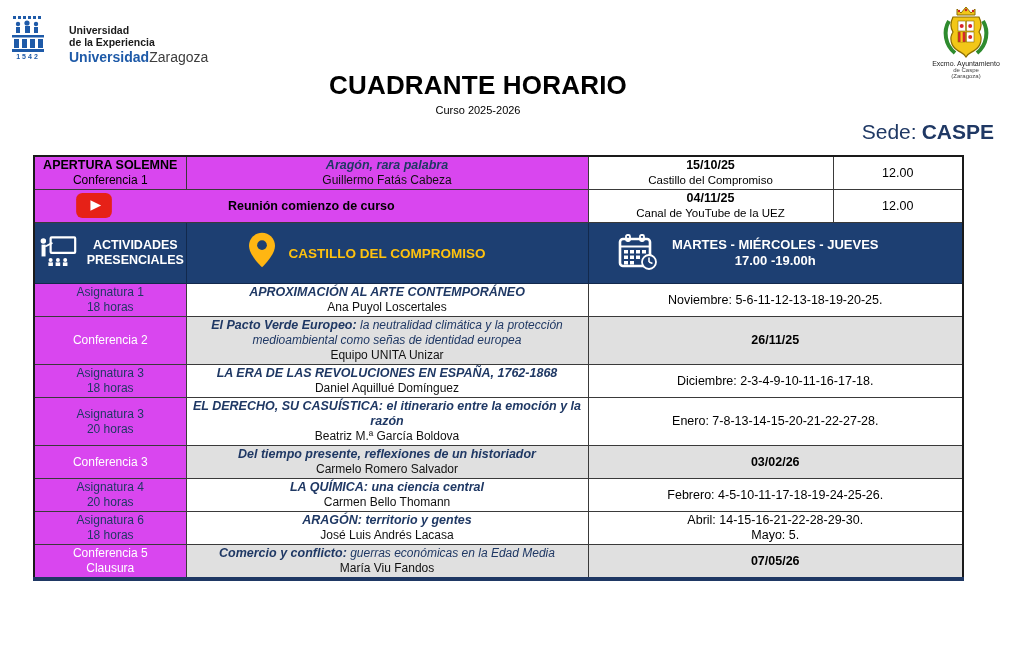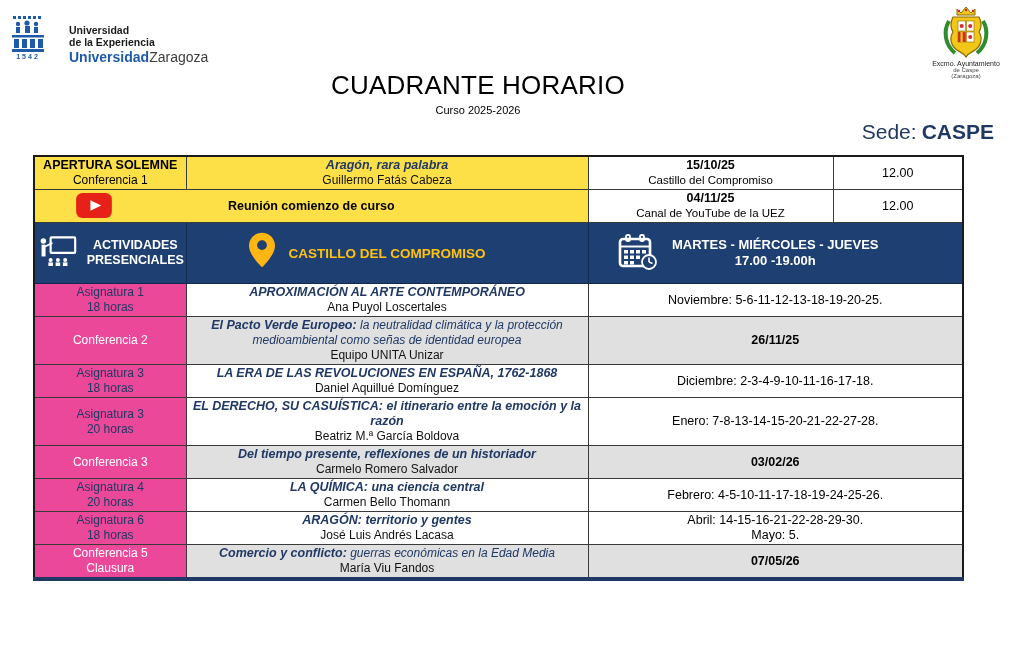--- a/index.html
+++ b/index.html
@@ -14,49 +14,49 @@
   .uz-text{padding-top:8px;line-height:12px;}
   .uz-l1,.uz-l2{font-size:10.5px;font-weight:bold;color:#1a1a1a;}
   .uz-brand{margin-top:3px;font-size:14px;}
   .uz-brand .b{font-weight:bold;color:#1e5aa8;}
   .uz-brand .r{color:#3d3d3d;}
   .coat{position:absolute;right:12px;top:5px;width:92px;text-align:center;line-height:6px;}
   .coat-c1{font-size:7px;color:#222;margin-top:1px;line-height:7px;}
   .coat-c2,.coat-c3{font-size:6px;color:#444;line-height:6px;}
   
   .title-block{position:absolute;top:70px;left:0;width:956px;text-align:center;}
-  .main-title{font-size:26px;font-weight:normal;letter-spacing:.2px;margin:0;color:#000;text-align:center;}
+  .main-title{font-size:26px;font-weight:bold;letter-spacing:.2px;margin:0;color:#000;text-align:center;}
   .subtitle{font-size:11px;margin-top:3px;color:#000;}
   .sede{position:absolute;top:120px;right:30px;font-size:21px;color:#1f3864;}
   .sede .v{font-weight:bold;margin-left:5px;}
   
   table.sched{position:absolute;left:33px;top:155px;width:929px;border-collapse:collapse;table-layout:fixed;border:2px solid #1a1a1a;}
   td,th{border:1px solid #3a3a3a;text-align:center;vertical-align:middle;padding:1px 3px;font-size:12px;line-height:15px;}
-  .green{background:#fde047;}
+  .green{background:#d946ef;}
   .lbl-b{font-weight:bold;font-size:12.5px;}
   .t-navy{color:#1f3864;font-weight:bold;font-style:italic;font-size:12.5px;}
   .t-rest{color:#1f3864;font-style:italic;font-weight:normal;}
   .speaker{color:#111;}
   .date-b{font-weight:bold;font-size:12.5px;display:block;}
   .place{font-size:11.5px;display:block;}
   .time{font-size:12.5px;}
   .yt-cell{position:relative;}
   .yt-badge{position:absolute;left:40px;top:3px;}
   
   th{background:#1d3f72;color:#fff;border:1px solid #12294d;font-weight:bold;height:58px;}
   .hd1{display:flex;align-items:center;justify-content:center;gap:10px;}
   .hd1 .txt{font-size:12.5px;line-height:15px;text-align:center;}
   .hd2{position:relative;}
   .hd2 .pin{position:absolute;left:62px;top:9px;}
   .hd2 .txt{color:#ffc20e;font-size:13.5px;}
   .hd3{position:relative;}
   .hd3 .cal{position:absolute;left:28px;top:11px;}
   .hd3 .txt{font-size:13px;line-height:16px;}
   
-  td.c1{background:#ec4899;color:#1f3864;}
+  td.c1{background:#d946ef;color:#1f3864;}
   td.c1 span{display:block;}
   tr.gray td.c1{color:#ffffff;}
   tr.gray td.c2,tr.gray td.c3{background:#e0e0e0;}
   td.c2 .ttl{display:block;}
   td.c3 .d1,td.c3 .d2{display:block;font-size:12.5px;}
   tr.dbold td.c3 .d1{font-weight:bold;}
   #schedule-body tr:last-child td{border-bottom:4px solid #1f3864;}
 </style>
 </head>
 <body>

